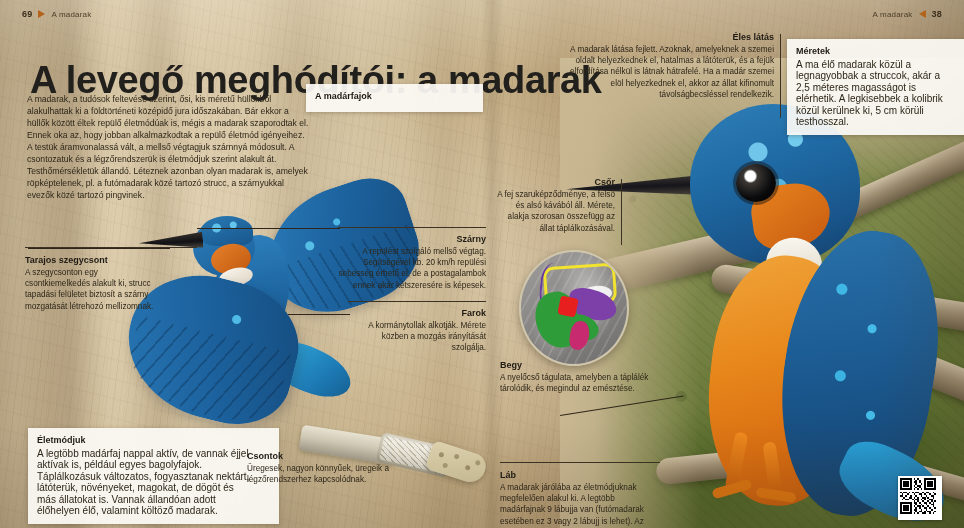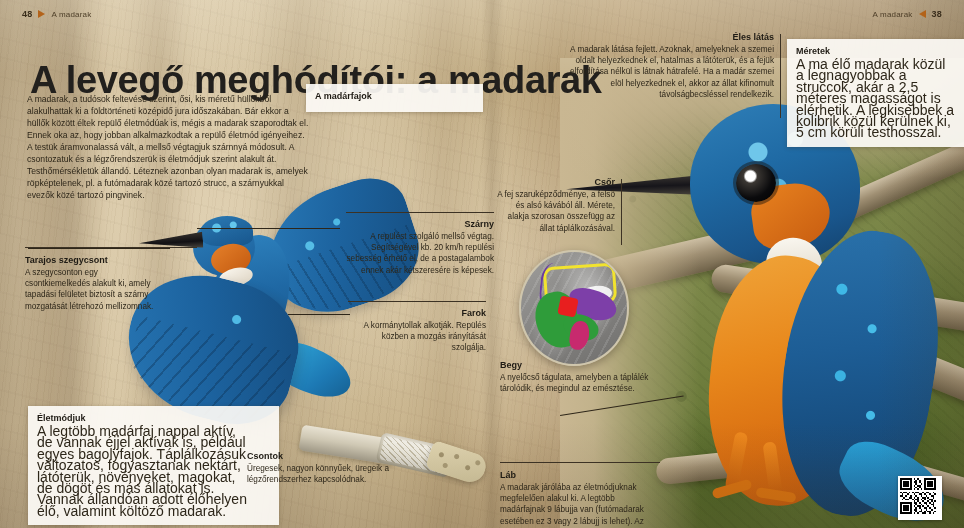--- a/index.html
+++ b/index.html
@@ -287,45 +287,45 @@
     font-size:8.6px;line-height:12.1px;color:#2d2619;text-align:left;
   }
 
   
   .box{
     position:absolute;background:rgba(252,250,245,.93);
     box-shadow:0 1px 4px rgba(60,48,28,.30);
     padding:7px 27px 8px 9px;
   }
   .box .bt{font-weight:bold;font-size:9px;color:#1f1b14;margin-bottom:3px;}
-  .box .bd{font-size:14px;line-height:11.4px;color:#2d2619;}
+  .box .bd{font-size:10px;line-height:11.4px;color:#2d2619;}
 
   .box-fajok{left:306px;top:84px;width:141px;}
   .box-meretek{left:787px;top:39px;width:160px;}
-  .box-eletmod{left:28px;top:406px;width:215px;}
+  .box-eletmod{left:28px;top:428px;width:215px;}
 
   
   .callout{position:absolute;}
   .callout .ct{font-weight:bold;font-size:9px;color:#1f1b14;margin-bottom:2px;}
   .callout .cd{font-size:8.2px;line-height:11.2px;color:#2d2619;}
   .callout.right{text-align:right;}
   .callout.left{text-align:left;}
 
   .rule{background:#3c3224;height:1px;}
   .vrule{background:#3c3224;width:1px;}
 
   
   .lead{position:absolute;background:#2e2619;height:1px;transform-origin:0 0;}
 
   .c-eleslatas{left:569px;top:32px;width:205px;}
   .c-eleslatas .vrule{position:absolute;right:-7px;top:2px;height:84px;}
   .c-csor{left:493px;top:177px;width:122px;}
   .c-csor .vrule{position:absolute;right:-7px;top:2px;height:66px;}
 
-  .c-szarny{left:338px;top:219px;width:148px;margin-left:8px;}
+  .c-szarny{left:338px;top:234px;width:148px;}
   .c-szarny .rule{position:absolute;left:0;top:-7px;width:148px;}
   .c-farok{left:348px;top:308px;width:138px;}
   .c-farok .rule{position:absolute;left:0;top:-7px;width:138px;}
 
   .c-tarajos{left:25px;top:255px;width:130px;}
   .c-tarajos .rule{position:absolute;left:0;top:-8px;width:172px;}
 
   .c-csontok{left:247px;top:451px;width:200px;}
 
   .c-begy{left:500px;top:360px;width:152px;}
@@ -415,21 +415,21 @@
     <div class="cg cg-magenta"></div>
     <div class="cg cg-red"></div>
   </div>
 
   <div class="lead" style="left:197px;top:228px;width:143px;"></div>
   <div class="lead" style="left:288px;top:314px;width:62px;"></div>
   <div class="lead" style="left:28px;top:248px;width:142px;"></div>
   <div class="lead" style="left:560px;top:415px;width:125px;transform:rotate(-9deg);"></div>
 
   <div class="hdr hdr-left">
-    <span class="pgnum">48</span>
+    <span class="pgnum">69</span>
     <span class="tri tri-r"></span>
     <span class="hdr-label">A madarak</span>
   </div>
   <div class="hdr hdr-right">
     <span class="hdr-label">A madarak</span>
     <span class="tri tri-l"></span>
     <span class="pgnum">38</span>
   </div>
 
   <h1 class="title"><span>A levegő meghódítói: </span><span class="b">a madarak</span></h1>
@@ -464,27 +464,27 @@
 
   <div class="callout right c-szarny">
     <div class="rule"></div>
     <div class="ct">Szárny</div>
     <div class="cd">A repülést szolgáló mellső végtag. Segítségével kb. 20 km/h repülési sebesség érhető el, de a postagalambok ennek akár kétszeresére is képesek.</div>
   </div>
 
   <div class="callout right c-farok">
     <div class="rule"></div>
     <div class="ct">Farok</div>
-    <div class="cd">A kormánytollak alkotják. Repülés közben a mozgás irányítását szolgálja.</div>
+    <div class="cd">A kormánytollak alkotják. Mérete közben a mozgás irányítását szolgálja.</div>
   </div>
 
   <div class="callout left c-tarajos">
     <div class="rule"></div>
     <div class="ct">Tarajos szegycsont</div>
-    <div class="cd">A szegycsonton egy csontkiemelkedés alakult ki, amely tapadási felületet biztosít a szárny mozgatását létrehozó mellizomnak.</div>
+    <div class="cd">A szegycsonton egy csontkiemelkedés alakult ki, strucc tapadási felületet biztosít a szárny mozgatását létrehozó mellizomnak.</div>
   </div>
 
   <div class="callout left c-begy">
     <div class="ct">Begy</div>
     <div class="cd">A nyelőcső tágulata, amelyben a táplálék tárolódik, és megindul az emésztése.</div>
   </div>
 
   <div class="callout left c-csontok">
     <div class="ct">Csontok</div>
     <div class="cd">Üregesek, nagyon könnyűek, üregeik a légzőrendszerhez kapcsolódnak.</div>

